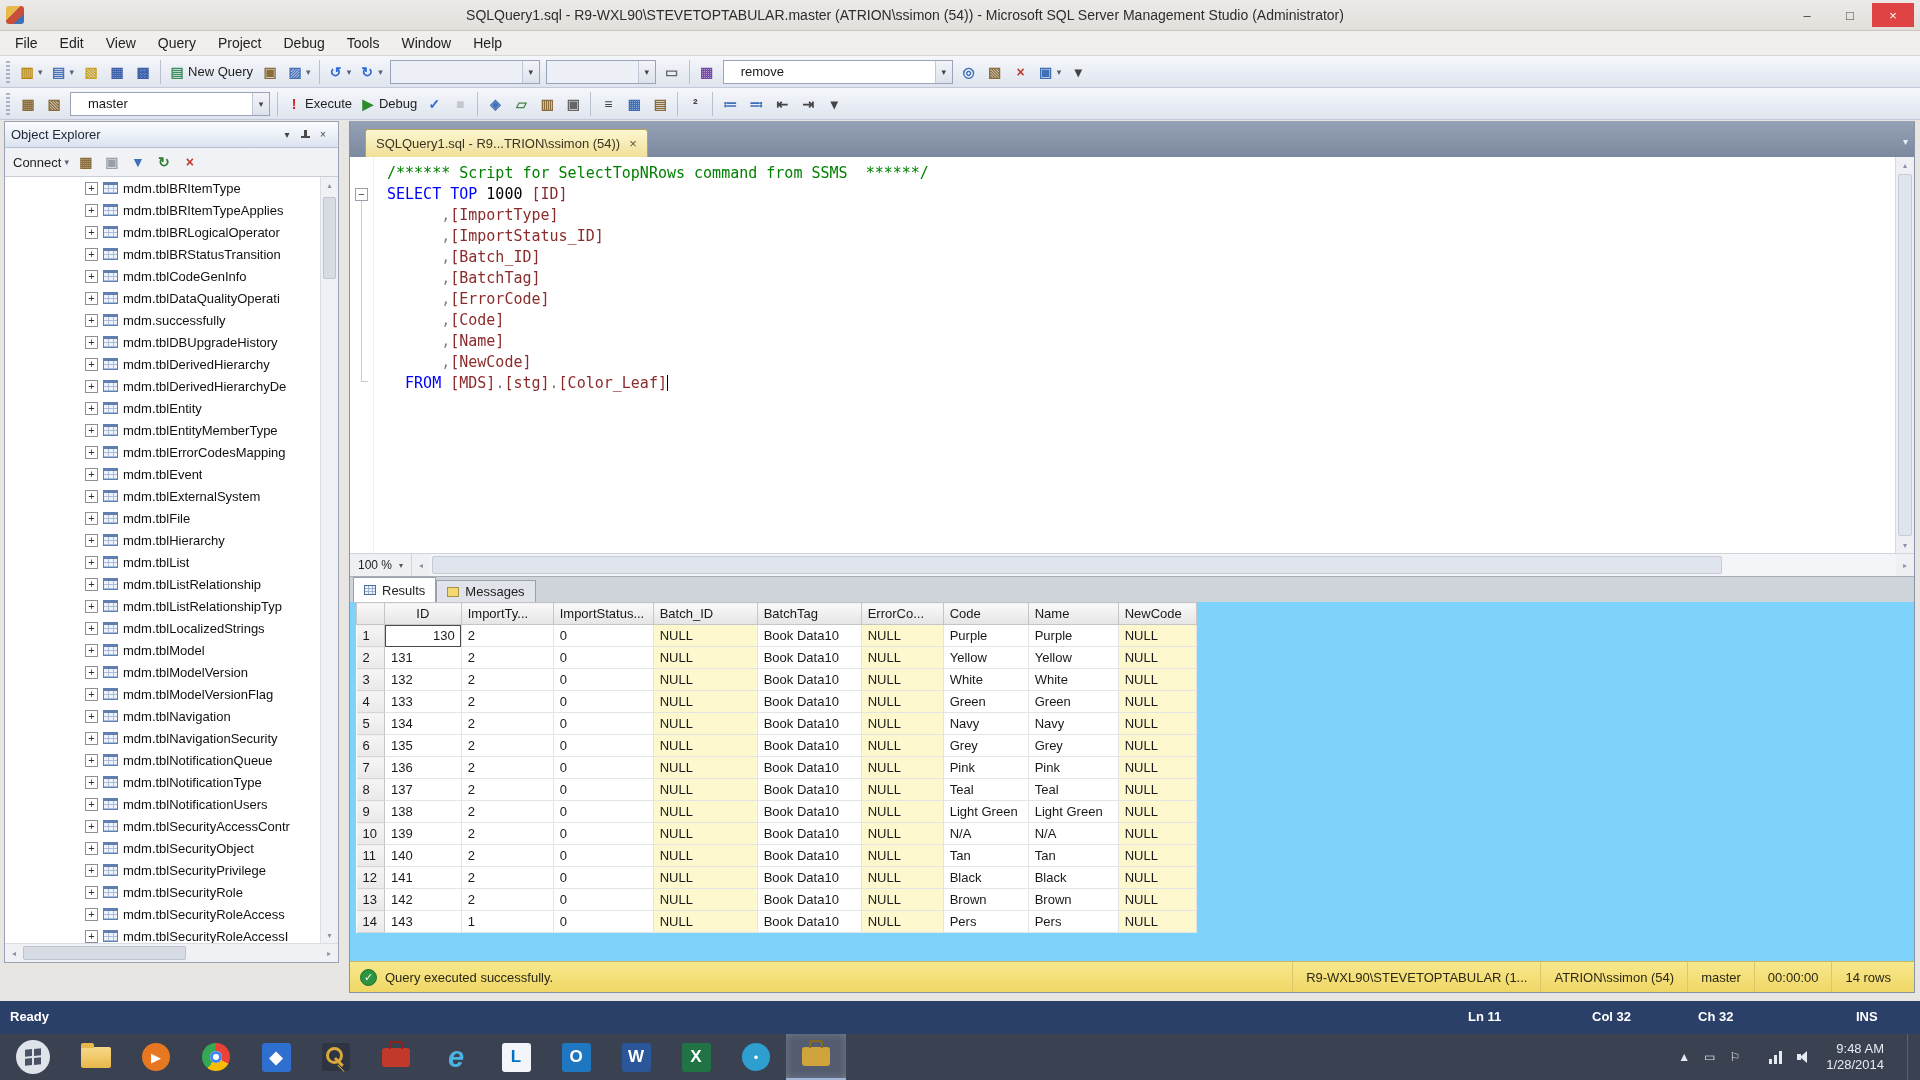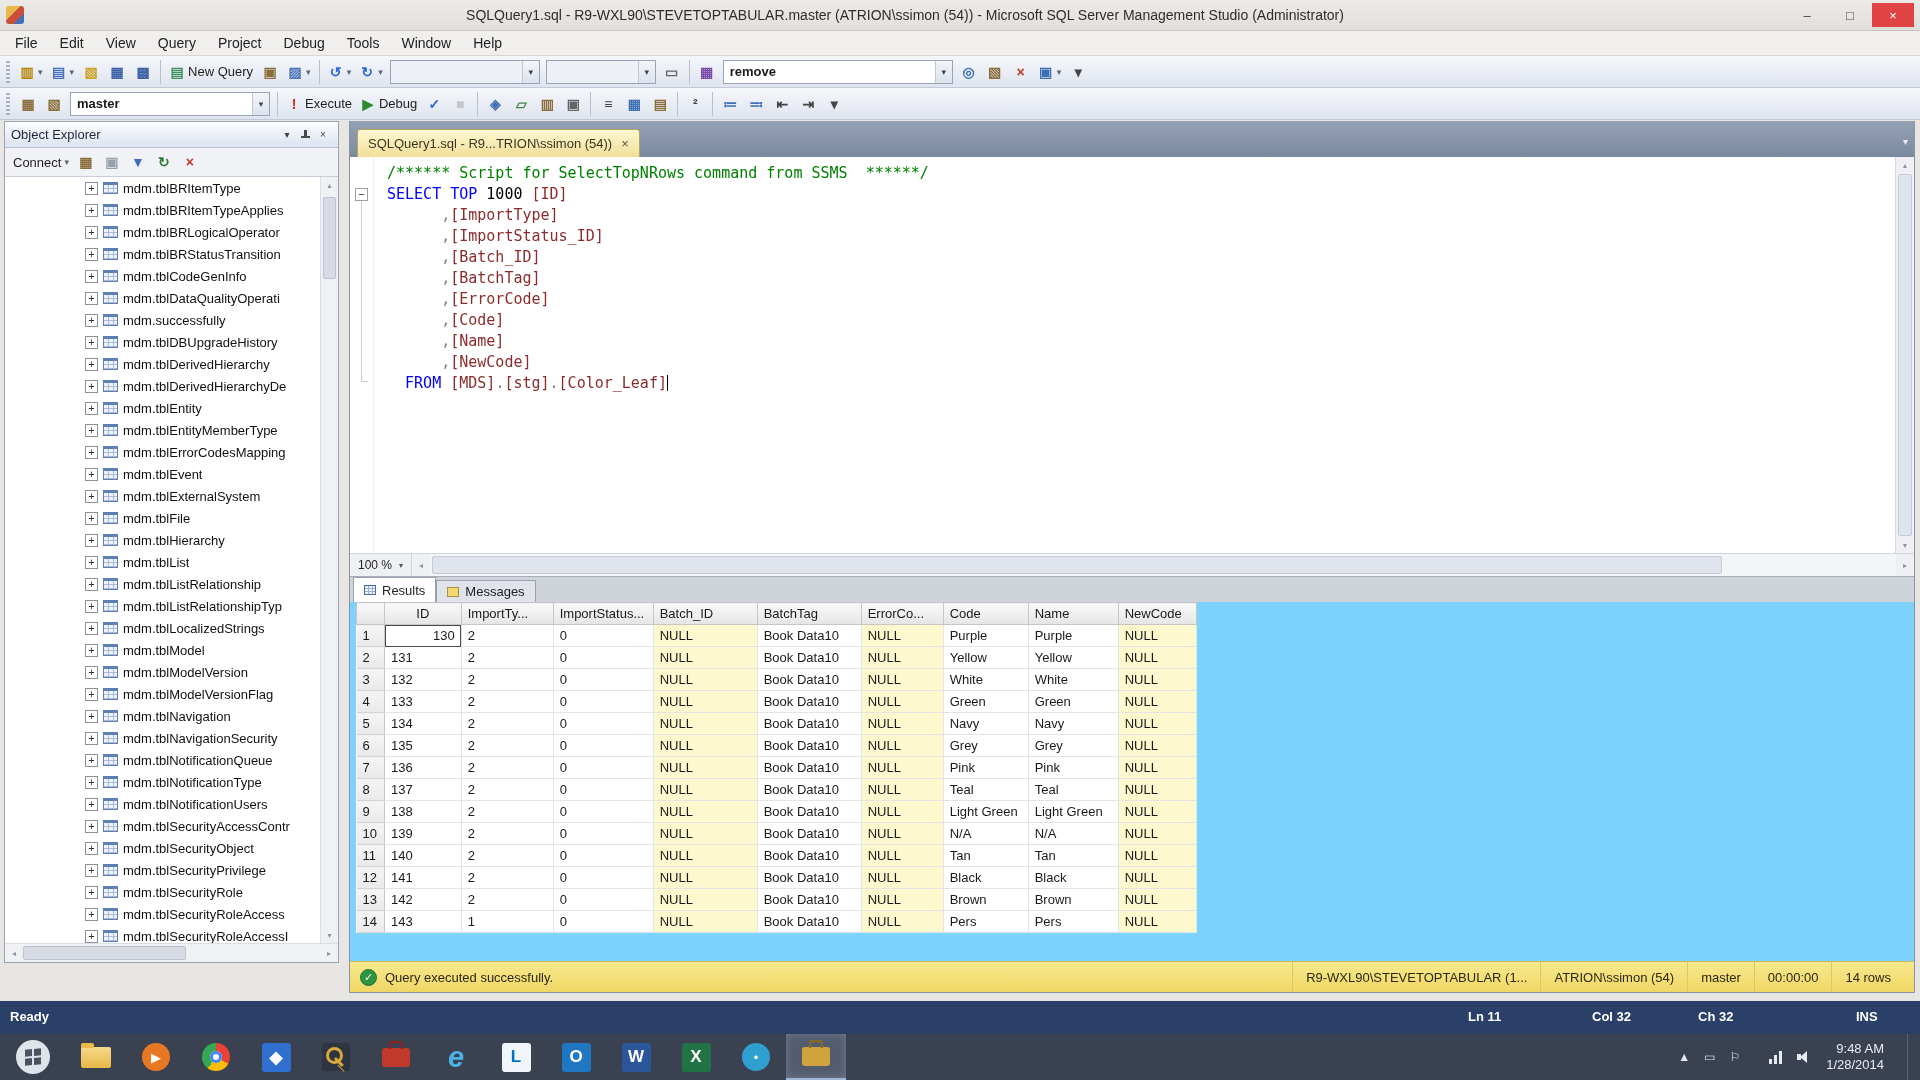--- a/index.html
+++ b/index.html
@@ -23,21 +23,21 @@
   .toolbar1{top:56px;} .toolbar2{top:88px;}
   .tb-grip{width:4px;height:22px;margin:0 5px 0 2px;background:repeating-linear-gradient(to bottom,#a9b1c3 0 2px,transparent 2px 4px);}
   .tb-sep{width:1px;height:24px;background:#b9bfce;margin:0 4px;flex:none;}
   .tb-btn{height:26px;min-width:26px;display:flex;align-items:center;justify-content:center;gap:3px;padding:0 4px;border-radius:2px;flex:none;}
   .tb-btn.dis{opacity:.45;}
   .tb-glyph{font-size:14px;min-width:16px;text-align:center;line-height:1;}
   .tb-label{font-size:13px;color:#1e1e1e;white-space:nowrap;}
   .tb-dd{font-size:9px;color:#5a6275;}
   .tb-combo{height:24px;background:#fff;border:1px solid #9aa4b8;display:flex;align-items:stretch;font-size:13px;flex:none;margin:0 3px;}
   .tb-combo.dis{background:#edf0f6;}
-  .combo-val{flex:1;display:flex;align-items:center;padding:0 6px;white-space:nowrap;overflow:hidden;font-weight:bold;}
+  .combo-val{flex:1;display:flex;align-items:center;padding:0 17px;white-space:nowrap;overflow:hidden;}
   .combo-arrow{width:17px;display:flex;align-items:center;justify-content:center;font-size:9px;color:#444;background:linear-gradient(#f2f4f9,#dde2ec);border-left:1px solid #c0c8d8;}
 
   
   .workspace-bg{position:absolute;top:120px;left:0;right:0;bottom:79px;background:#e8e6e3;}
 
   
   .oe{position:absolute;left:4px;top:121px;width:335px;height:842px;background:#fff;border:1px solid #9aa3b5;display:flex;flex-direction:column;}
   .oe-title{height:26px;background:linear-gradient(#fbfcfe,#dce3f0);border-bottom:1px solid #b9c0d0;display:flex;align-items:center;padding:0 6px;font-size:13px;color:#1e2633;}
   .oe-title-label{flex:1;}
   .oe-title-btn{width:18px;height:16px;display:flex;align-items:center;justify-content:center;font-size:10px;color:#444;}
@@ -56,21 +56,21 @@
   .vs-btn{height:16px;display:flex;align-items:center;justify-content:center;font-size:8px;color:#8a93a5;}
   .vs-btn.bottom{position:absolute;bottom:0;left:0;right:0;}
   .oe-vthumb{position:absolute;left:2px;right:2px;top:20px;height:82px;background:#d7dbe3;border:1px solid #bcc2cf;border-radius:2px;}
   .oe-hscroll{height:19px;background:#f0f1f4;border-top:1px solid #dadde3;display:flex;align-items:center;}
   .hs-btn{width:18px;height:100%;display:flex;align-items:center;justify-content:center;font-size:8px;color:#8a93a5;flex:none;}
   .hs-track{flex:1;height:100%;position:relative;}
   .oe-hthumb{position:absolute;left:0;top:2px;bottom:2px;width:55%;background:#d7dbe3;border:1px solid #bcc2cf;border-radius:2px;}
 
   
   .doc{position:absolute;left:349px;right:5px;top:121px;height:872px;display:flex;flex-direction:column;border:1px solid #8a93a5;border-top:none;}
-  .tabstrip{height:36px;background:linear-gradient(#95a1b5,#7b899f);display:flex;align-items:flex-end;padding-left:7px;position:relative;flex:none;}
+  .tabstrip{height:36px;background:linear-gradient(#95a1b5,#7b899f);display:flex;align-items:flex-end;padding-left:15px;position:relative;flex:none;}
   .doc-tab{display:flex;align-items:center;gap:9px;background:linear-gradient(#fdf7d2,#f1df98);border:1px solid #b5a45e;border-bottom:none;border-radius:3px 3px 0 0;padding:0 10px;font-size:13px;color:#3a3520;height:28px;}
   .tab-close{font-size:13px;color:#5a5340;}
   .tabstrip-dd{position:absolute;right:6px;bottom:10px;color:#e9edf4;font-size:10px;}
 
   .editor{height:396px;background:#fff;position:relative;flex:none;overflow:hidden;}
   .outline-margin{position:absolute;left:0;top:0;bottom:0;width:24px;background:#fff;border-right:1px solid #eee;}
   .fold-box{position:absolute;left:5px;top:31px;width:13px;height:13px;border:1px solid #9aa0aa;background:#fff;font-size:11px;line-height:10px;text-align:center;color:#333;}
   .fold-line{position:absolute;left:11px;top:44px;height:180px;width:1px;background:#c9ccd2;}
   .fold-tick{position:absolute;left:11px;top:224px;width:7px;height:1px;background:#c9ccd2;}
   .code{position:absolute;left:25px;top:6px;right:20px;}

